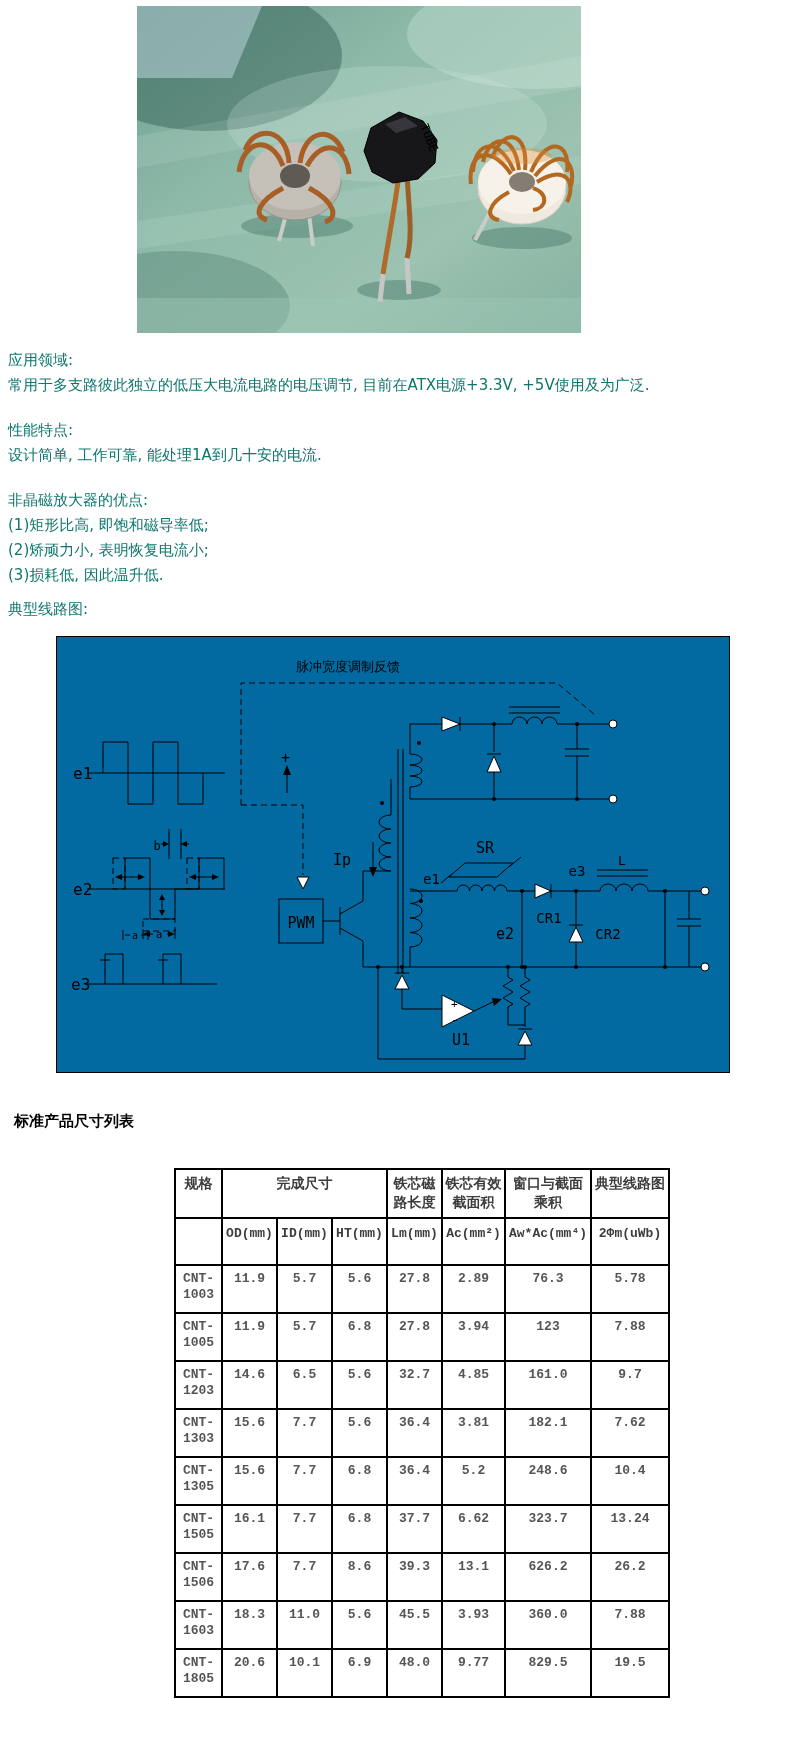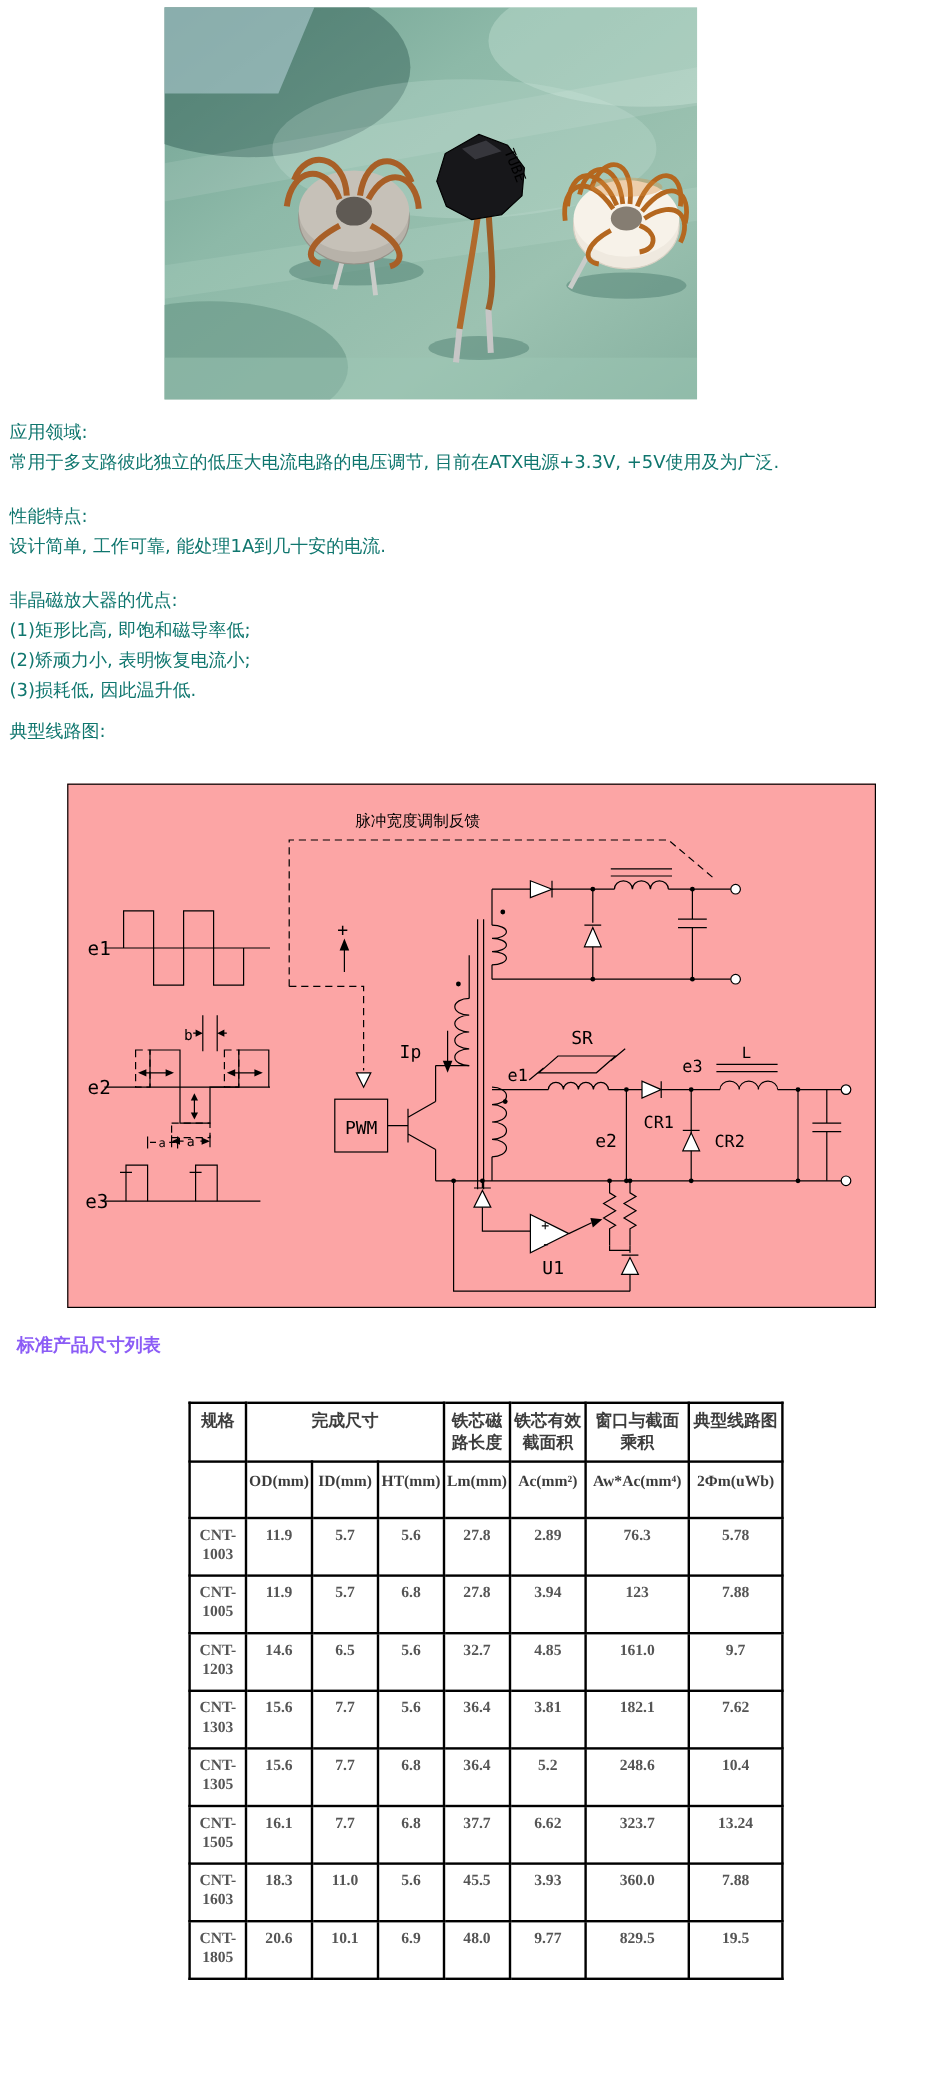--- a/index.html
+++ b/index.html
@@ -3,25 +3,25 @@
 <meta charset="utf-8">
 <style>
   html,body{margin:0;padding:0;background:#fff;}
   #page{position:relative;width:791px;height:1747px;background:#ffffff;overflow:hidden;
         font-family:"DejaVu Sans","Liberation Sans",sans-serif;}
   .photo{position:absolute;left:137px;top:6px;width:444px;height:327px;}
   .bodyline{position:absolute;left:8px;font-size:15px;color:#0f766e;white-space:nowrap;
             font-family:"DejaVu Sans","Liberation Sans",sans-serif;}
   .t1{top:351px}.t2{top:376px}.t3{top:421px}.t4{top:446px}.t5{top:491px}
   .t6{top:516px}.t7{top:541px}.t8{top:566px}.t9{top:600px}
-  .circuit{position:absolute;left:56px;top:653px;width:672px;height:435px;border:1px solid #000;background:#fca5a5;}
+  .circuit{position:absolute;left:56px;top:636px;width:672px;height:435px;border:1px solid #000;background:#0369a1;}
   .circuit svg{display:block;}
-  .tbl-title{position:absolute;left:14px;top:1112px;font-size:15px;font-weight:bold;color:#8b5cf6;}
-  .spec-table{position:absolute;left:157px;top:1168px;border-collapse:collapse;table-layout:fixed;
-              font-family:Liberation Serif, serif;}
+  .tbl-title{position:absolute;left:14px;top:1112px;font-size:15px;font-weight:bold;color:#000000;}
+  .spec-table{position:absolute;left:174px;top:1168px;border-collapse:collapse;table-layout:fixed;
+              font-family:Liberation Mono, monospace;}
   .spec-table th,.spec-table td{border:2px solid #000;text-align:center;vertical-align:top;
               padding:5px 1px 0 1px;overflow:hidden;}
   .spec-table thead th{font-size:14px;font-weight:bold;color:#3d3d3d;line-height:19px;}
   .spec-table thead tr.h1 th{height:42px;}
   .spec-table thead tr.h2 th{height:40px;font-size:13px;}
   .spec-table tbody td{height:41px;font-size:13px;font-weight:bold;color:#555;line-height:16px;}
   svg text{font-family:"DejaVu Sans Mono","Liberation Mono",monospace;fill:#000;}
   svg .cjk{font-family:"DejaVu Sans","Liberation Sans",sans-serif;}
   svg .ln{stroke:#000;stroke-width:1;fill:none;}
   svg .dash{stroke:#000;stroke-width:1;fill:none;stroke-dasharray:6 4;}
@@ -359,20 +359,30 @@
           <td>CNT-1505</td>
           <td>16.1</td>
           <td>7.7</td>
           <td>6.8</td>
           <td>37.7</td>
           <td>6.62</td>
           <td>323.7</td>
           <td>13.24</td>
         </tr>
         <tr>
+          <td>CNT-1506</td>
+          <td>17.6</td>
+          <td>7.7</td>
+          <td>8.6</td>
+          <td>39.3</td>
+          <td>13.1</td>
+          <td>626.2</td>
+          <td>26.2</td>
+        </tr>
+        <tr>
           <td>CNT-1603</td>
           <td>18.3</td>
           <td>11.0</td>
           <td>5.6</td>
           <td>45.5</td>
           <td>3.93</td>
           <td>360.0</td>
           <td>7.88</td>
         </tr>
         <tr>

